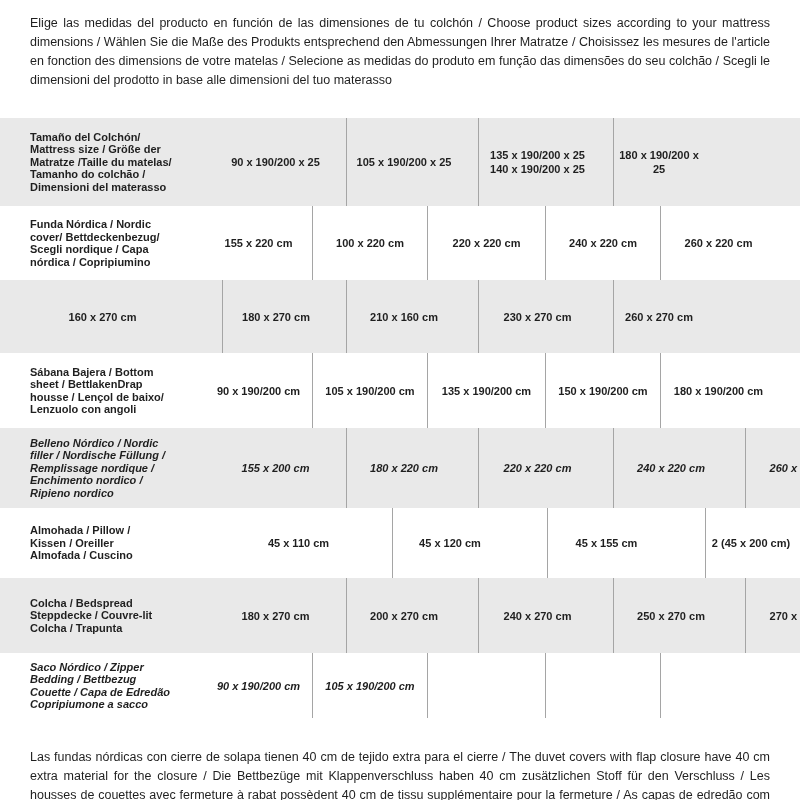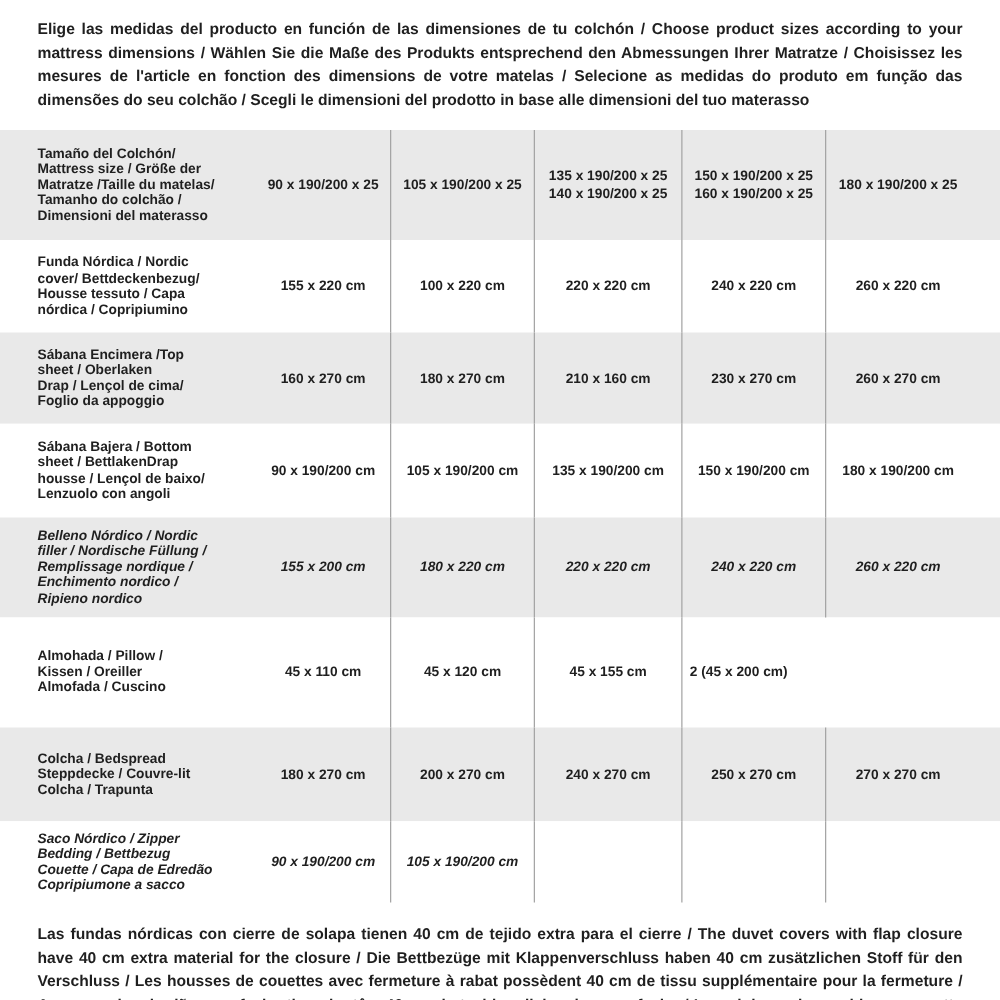--- a/index.html
+++ b/index.html
@@ -11,47 +11,47 @@
   *{box-sizing:border-box;margin:0;padding:0;}
   html,body{width:800px;background:#fff;}
   body{
     font-family:"Liberation Sans", sans-serif;
     color:var(--text);
     width:800px;height:800px;
     overflow:hidden;
     font-stretch:condensed;
   }
   .note{
-    padding:4px 30px;
+    padding:18px 30px;
     font-size:12.5px;
-    font-weight:700;
+    font-weight:400;
     line-height:19px;
     text-align:justify;
     white-space:normal;
     color:var(--text);
   }
   .note.top{padding-top:14px;}
   .note.bottom{margin-top:12px;}
   .sizes-table{
     margin-top:10px;
     width:800px;
   }
   .row{
     display:grid;
     grid-template-columns:205px 107px 115px 118px 115px 140px;
     width:800px;
   }
-  .row.shaded{background:var(--row-shaded);}
+  .row.shaded{background:var(--row-shaded);gap:17px;}
   .row.plain{background:var(--row-plain);}
   .r1{height:88px;}
   .r2{height:74px;}
   .r3{height:73px;}
   .r4{height:75px;}
   .r5{height:80px;font-style:italic;}
-  .r6{height:88px;}
+  .r6{height:70px;gap:40px;}
   .r7{height:75px;}
   .r8{height:65px;font-style:italic;}
   .cell{
     display:flex;
     flex-direction:column;
     justify-content:center;
     white-space:pre-line;
     font-weight:700;
   }
   .cell.label{
@@ -80,42 +80,36 @@
   <div class="row shaded r1">
     <div class="cell label">Tamaño del Colchón/
 Mattress size / Größe der
 Matratze /Taille du matelas/
 Tamanho do colchão /
 Dimensioni del materasso</div>
     <div class="cell size">90 x 190/200 x 25</div>
     <div class="cell size vline">105 x 190/200 x 25</div>
     <div class="cell size vline">135 x 190/200 x 25
 140 x 190/200 x 25</div>
-    <div class="cell size vline">150 x 190/200 x 25
-160 x 190/200 x 25</div>
     <div class="cell size vline last">180 x 190/200 x 25</div>
   </div>
 
   <div class="row plain r2">
     <div class="cell label">Funda Nórdica /  Nordic
 cover/ Bettdeckenbezug/
-Housse tessuto  / Capa
+Scegli nordique  / Capa
 nórdica / Copripiumino</div>
     <div class="cell size">155 x 220 cm</div>
     <div class="cell size vline">100 x 220 cm</div>
     <div class="cell size vline">220 x 220 cm</div>
     <div class="cell size vline">240 x 220 cm</div>
     <div class="cell size vline last">260 x 220 cm</div>
   </div>
 
   <div class="row shaded r3">
-    <div class="cell label">Sábana Encimera /Top
-sheet / Oberlaken
-Drap / Lençol de cima/
-Foglio da appoggio</div>
     <div class="cell size">160 x 270 cm</div>
     <div class="cell size vline">180 x 270 cm</div>
     <div class="cell size vline">210 x 160 cm</div>
     <div class="cell size vline">230 x 270 cm</div>
     <div class="cell size vline last">260 x 270 cm</div>
   </div>
 
   <div class="row plain r4">
     <div class="cell label">Sábana Bajera / Bottom
 sheet / BettlakenDrap

